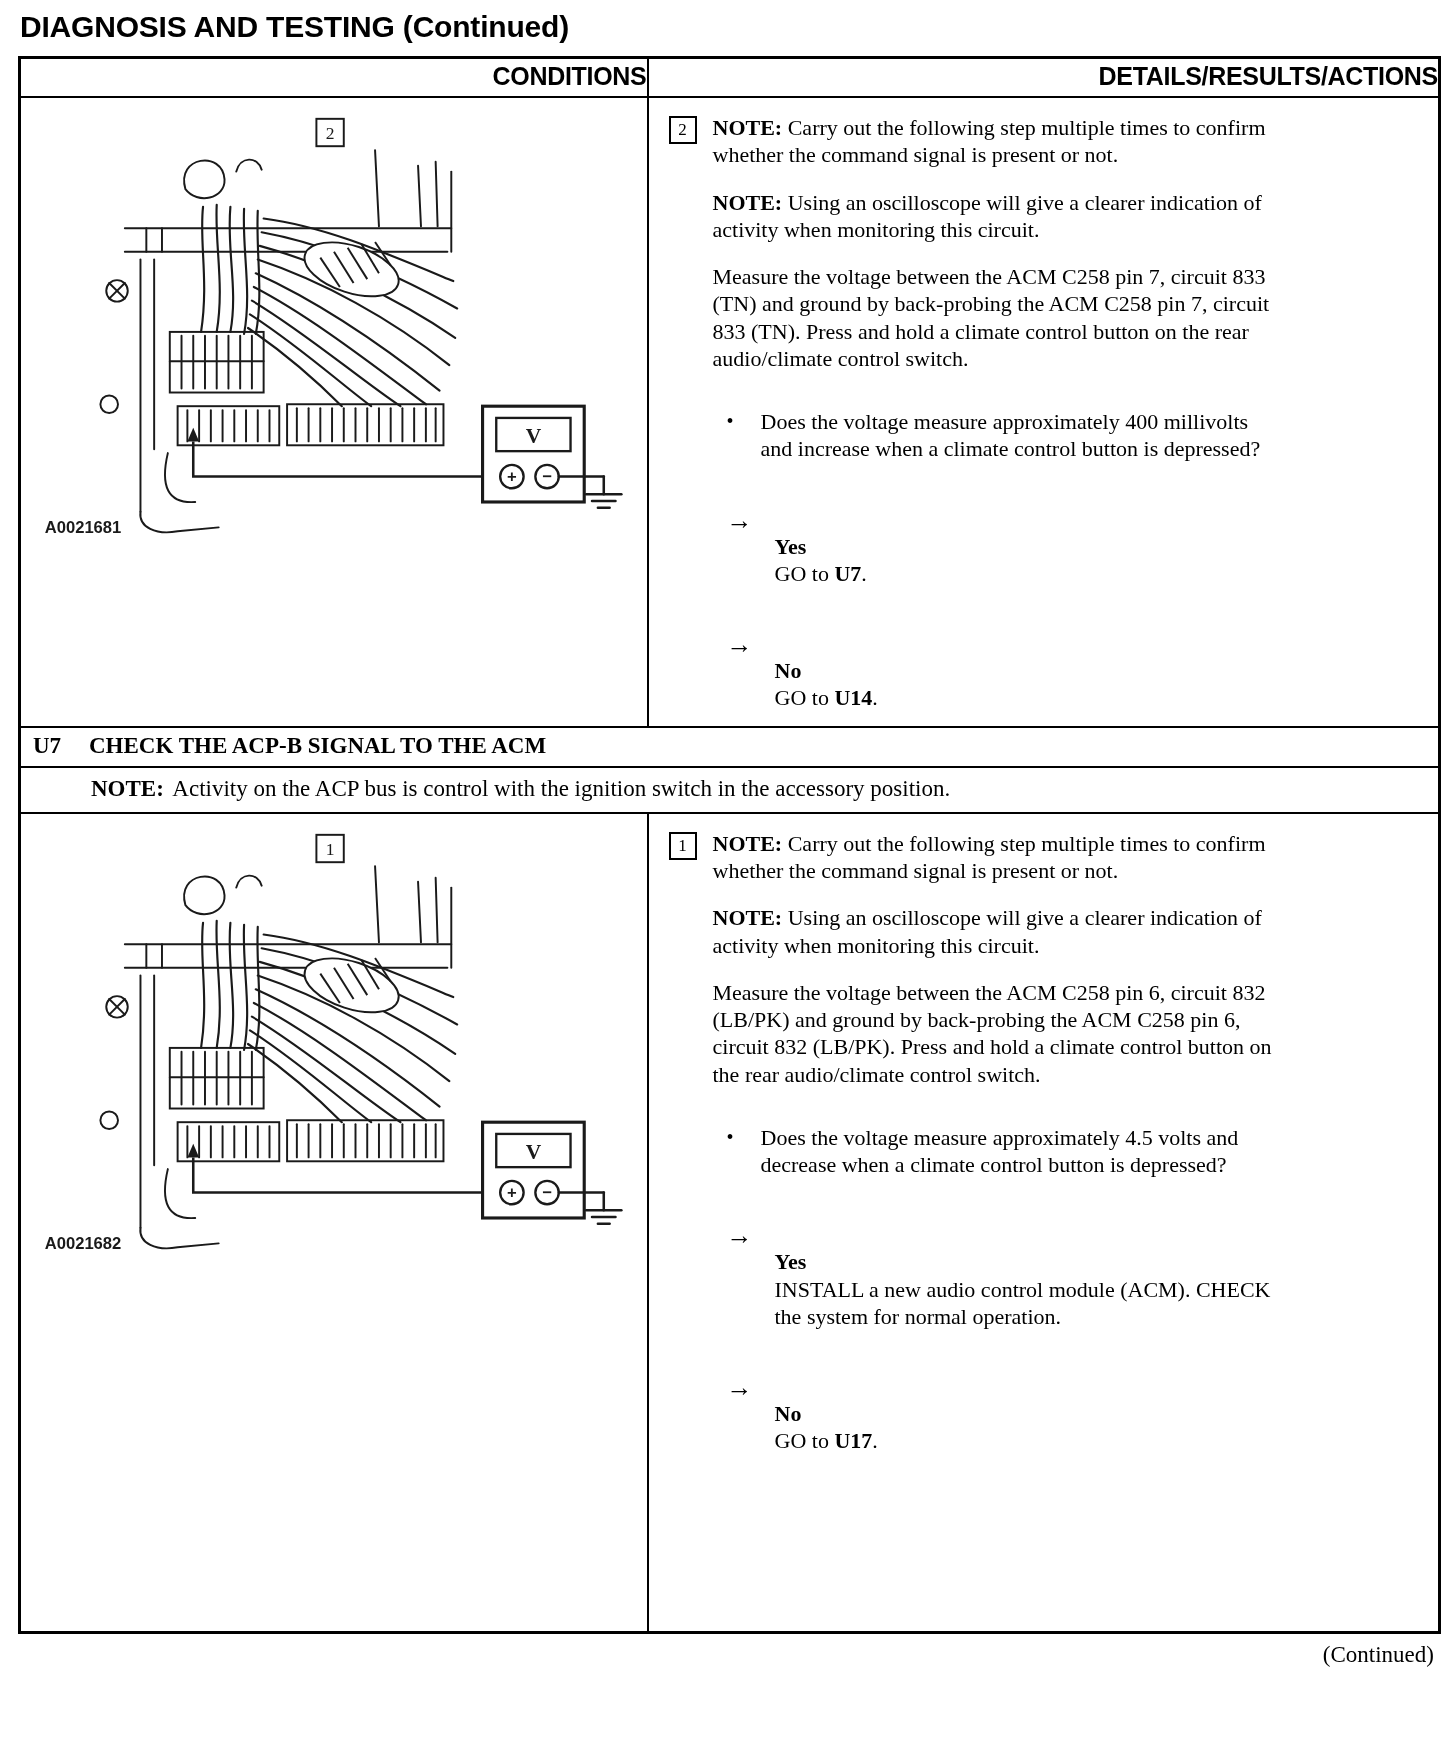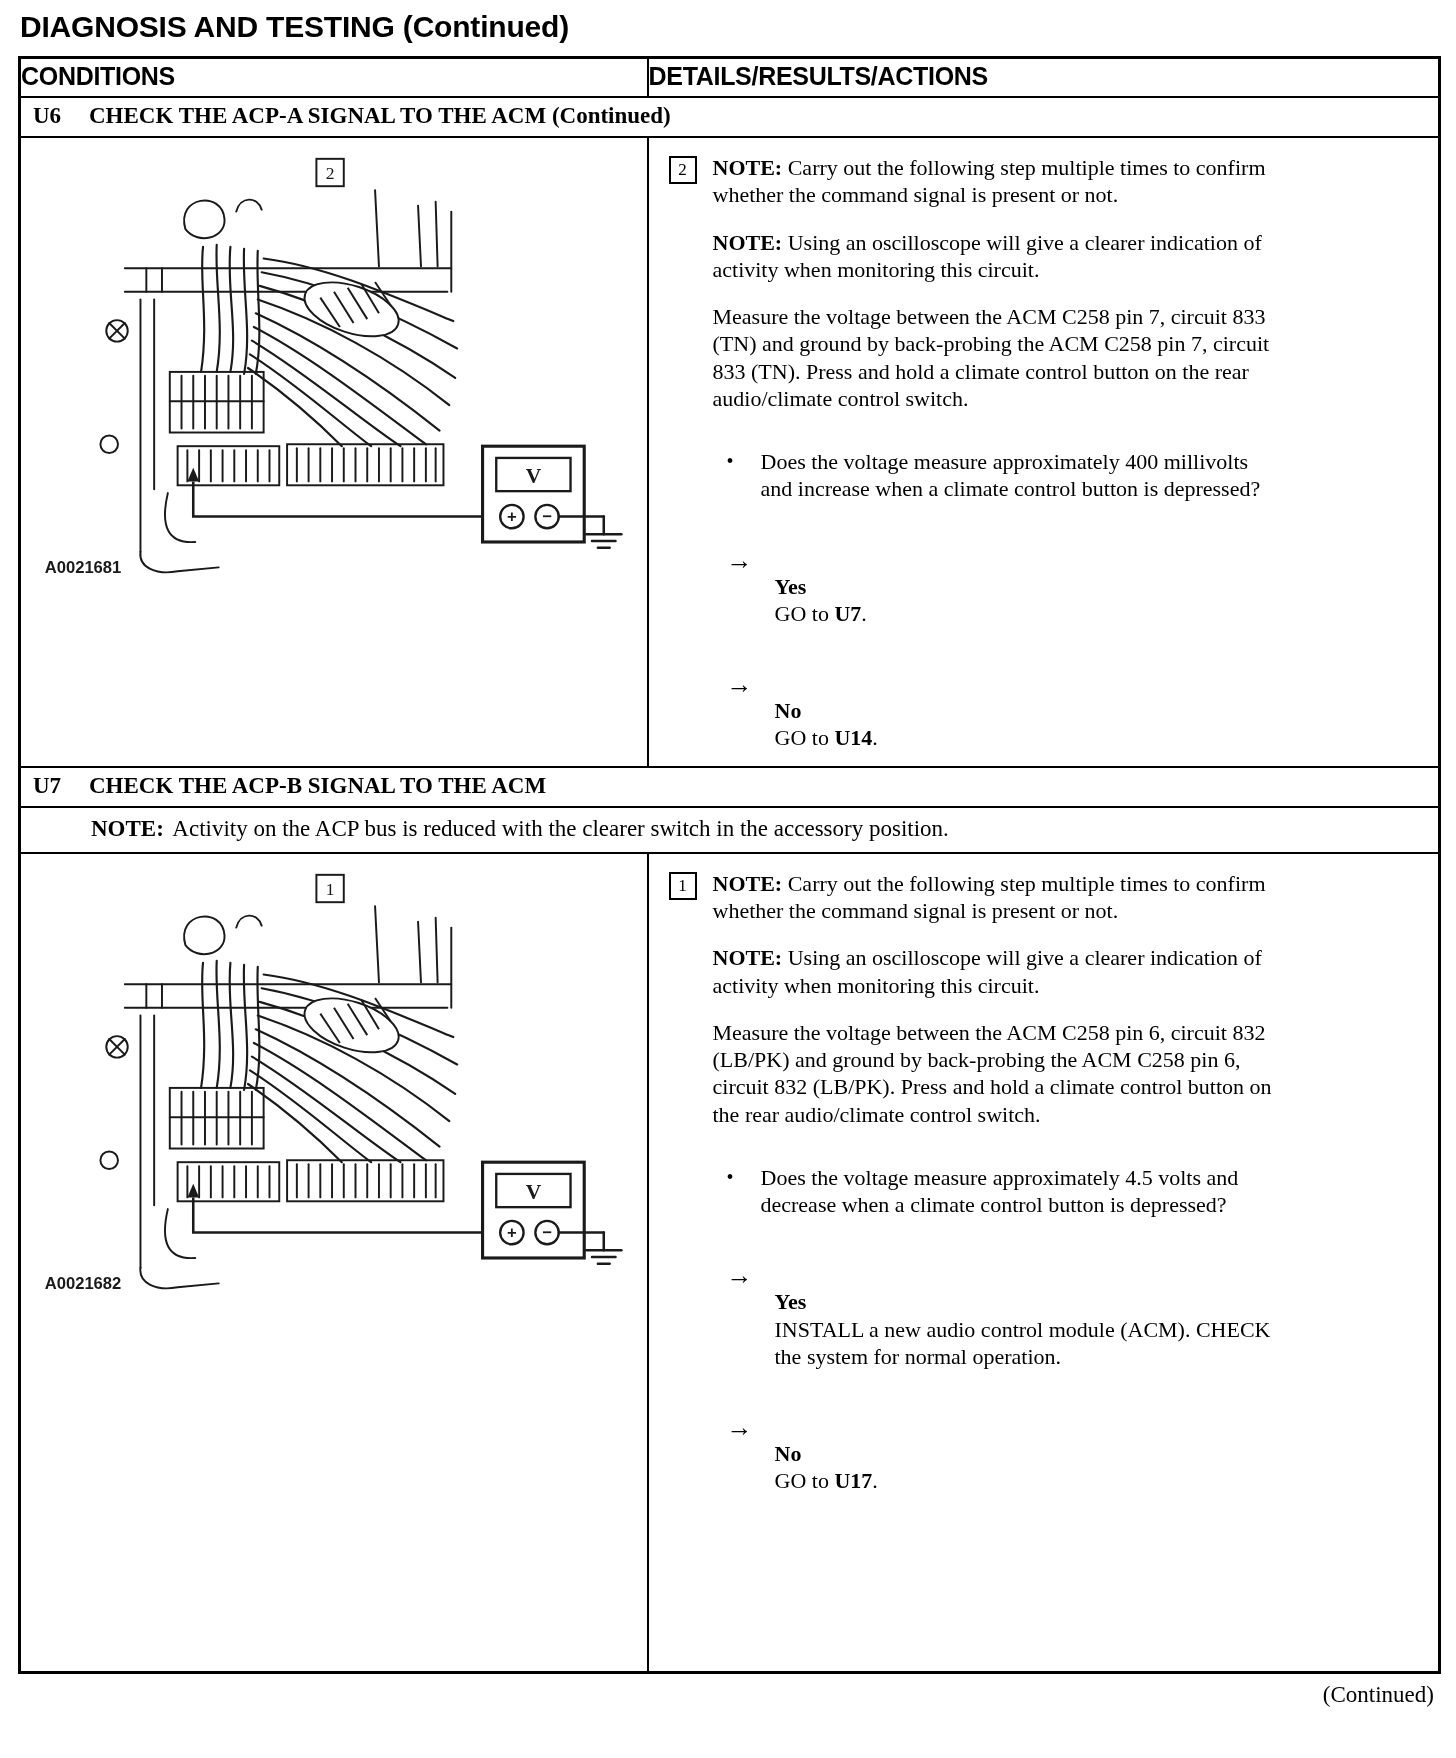--- a/index.html
+++ b/index.html
@@ -20,21 +20,21 @@
     margin: 0 0 10px 2px; letter-spacing: -0.3px; white-space: pre-wrap;
   }
 
   table.pinpoint { border-collapse: collapse; width: 1420px; border: 3px solid #000; table-layout: fixed; }
   table.pinpoint th, table.pinpoint td { border: 2px solid #000; vertical-align: top; }
   col.c-left { width: 628px; }
   col.c-right { width: 792px; }
 
   th.col-head {
     font-family: "Liberation Sans", sans-serif; font-weight: 700;
-    font-size: 25px; padding: 3px 0 5px; text-align: left; height: 36px; letter-spacing: -0.3px;
+    font-size: 25px; padding: 3px 0 5px; text-align: right; height: 36px; letter-spacing: -0.3px;
   }
   tr.sec td { font-weight: 700; font-size: 23px; padding: 5px 12px 7px; height: 38px; }
   tr.sec .sec-id { display: inline-block; min-width: 56px; }
   tr.noterow td { font-size: 23px; padding: 8px 12px 10px 70px; height: 46px; }
   tr.noterow .b { margin-right: 4px; }
 
   tr.row-1 td { height: 612px; }
   tr.row-2 td { height: 820px; }
 
   td.fig-cell { padding: 10px 0 0 10px; }
@@ -80,25 +80,20 @@
         <col class="c-right">
       </colgroup>
     <thead>
       <tr>
         <th class="col-head">CONDITIONS</th>
         <th class="col-head">DETAILS/RESULTS/ACTIONS</th>
       </tr>
     </thead>
     <tbody>
 
-      <tr class="sec">
-        <td colspan="2">
-          <span class="sec-id">U6</span><span>CHECK THE ACP-A SIGNAL TO THE ACM (Continued)</span>
-        </td>
-      </tr>
 
       <tr class="row-1">
         <td class="fig-cell">
           <svg class="fig" width="606" height="440" viewBox="0 0 620 440">
             <g stroke="#1a1a1a" stroke-width="2" fill="none" stroke-linecap="round">
               <path d="M96,118 H430"></path>
                 <path d="M96,142 H426"></path>
               <path d="M118,118 V142"></path>
                 <path d="M134,118 V142"></path>
               <path d="M352,38 L356,116"></path>
@@ -232,21 +227,21 @@
       </tr>
 
       <tr class="sec">
         <td colspan="2">
           <span class="sec-id">U7</span><span>CHECK THE ACP-B SIGNAL TO THE ACM</span>
         </td>
       </tr>
 
       <tr class="noterow">
         <td colspan="2">
-          <span class="b">NOTE:</span> <span>Activity on the ACP bus is reduced with the clearer switch in the accessory position.</span>
+          <span class="b">NOTE:</span> <span>Activity on the ACP bus is control with the ignition switch in the accessory position.</span>
         </td>
       </tr>
 
       <tr class="row-2">
         <td class="fig-cell">
           <svg class="fig" width="606" height="440" viewBox="0 0 620 440">
             <g stroke="#1a1a1a" stroke-width="2" fill="none" stroke-linecap="round">
               <path d="M96,118 H430"></path>
                 <path d="M96,142 H426"></path>
               <path d="M118,118 V142"></path>

